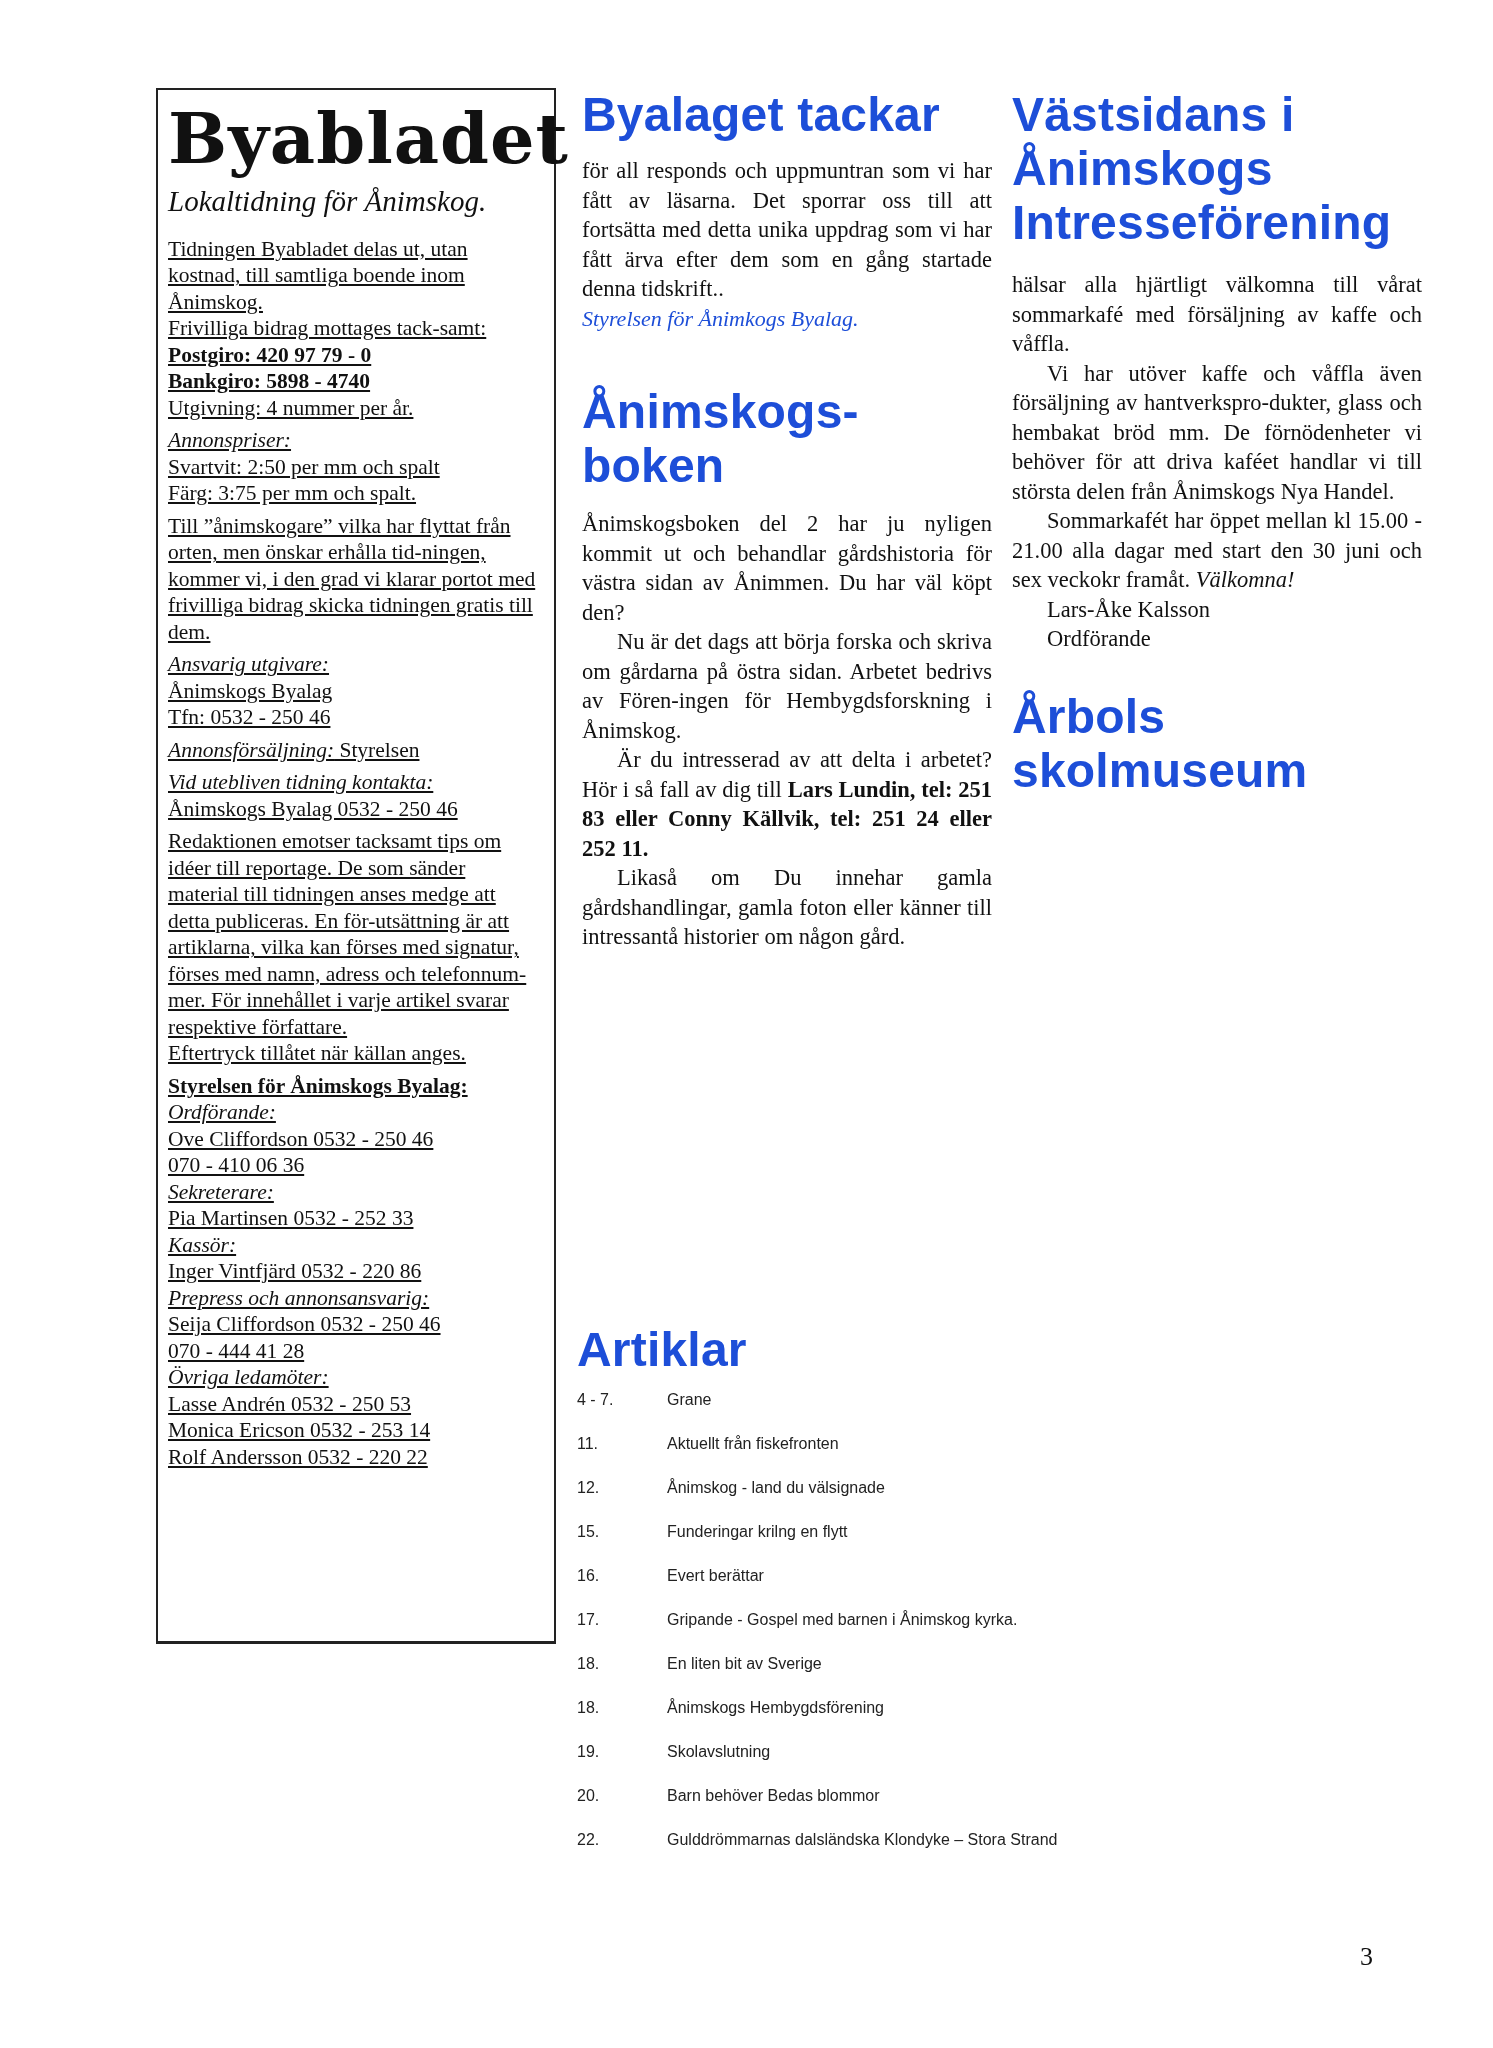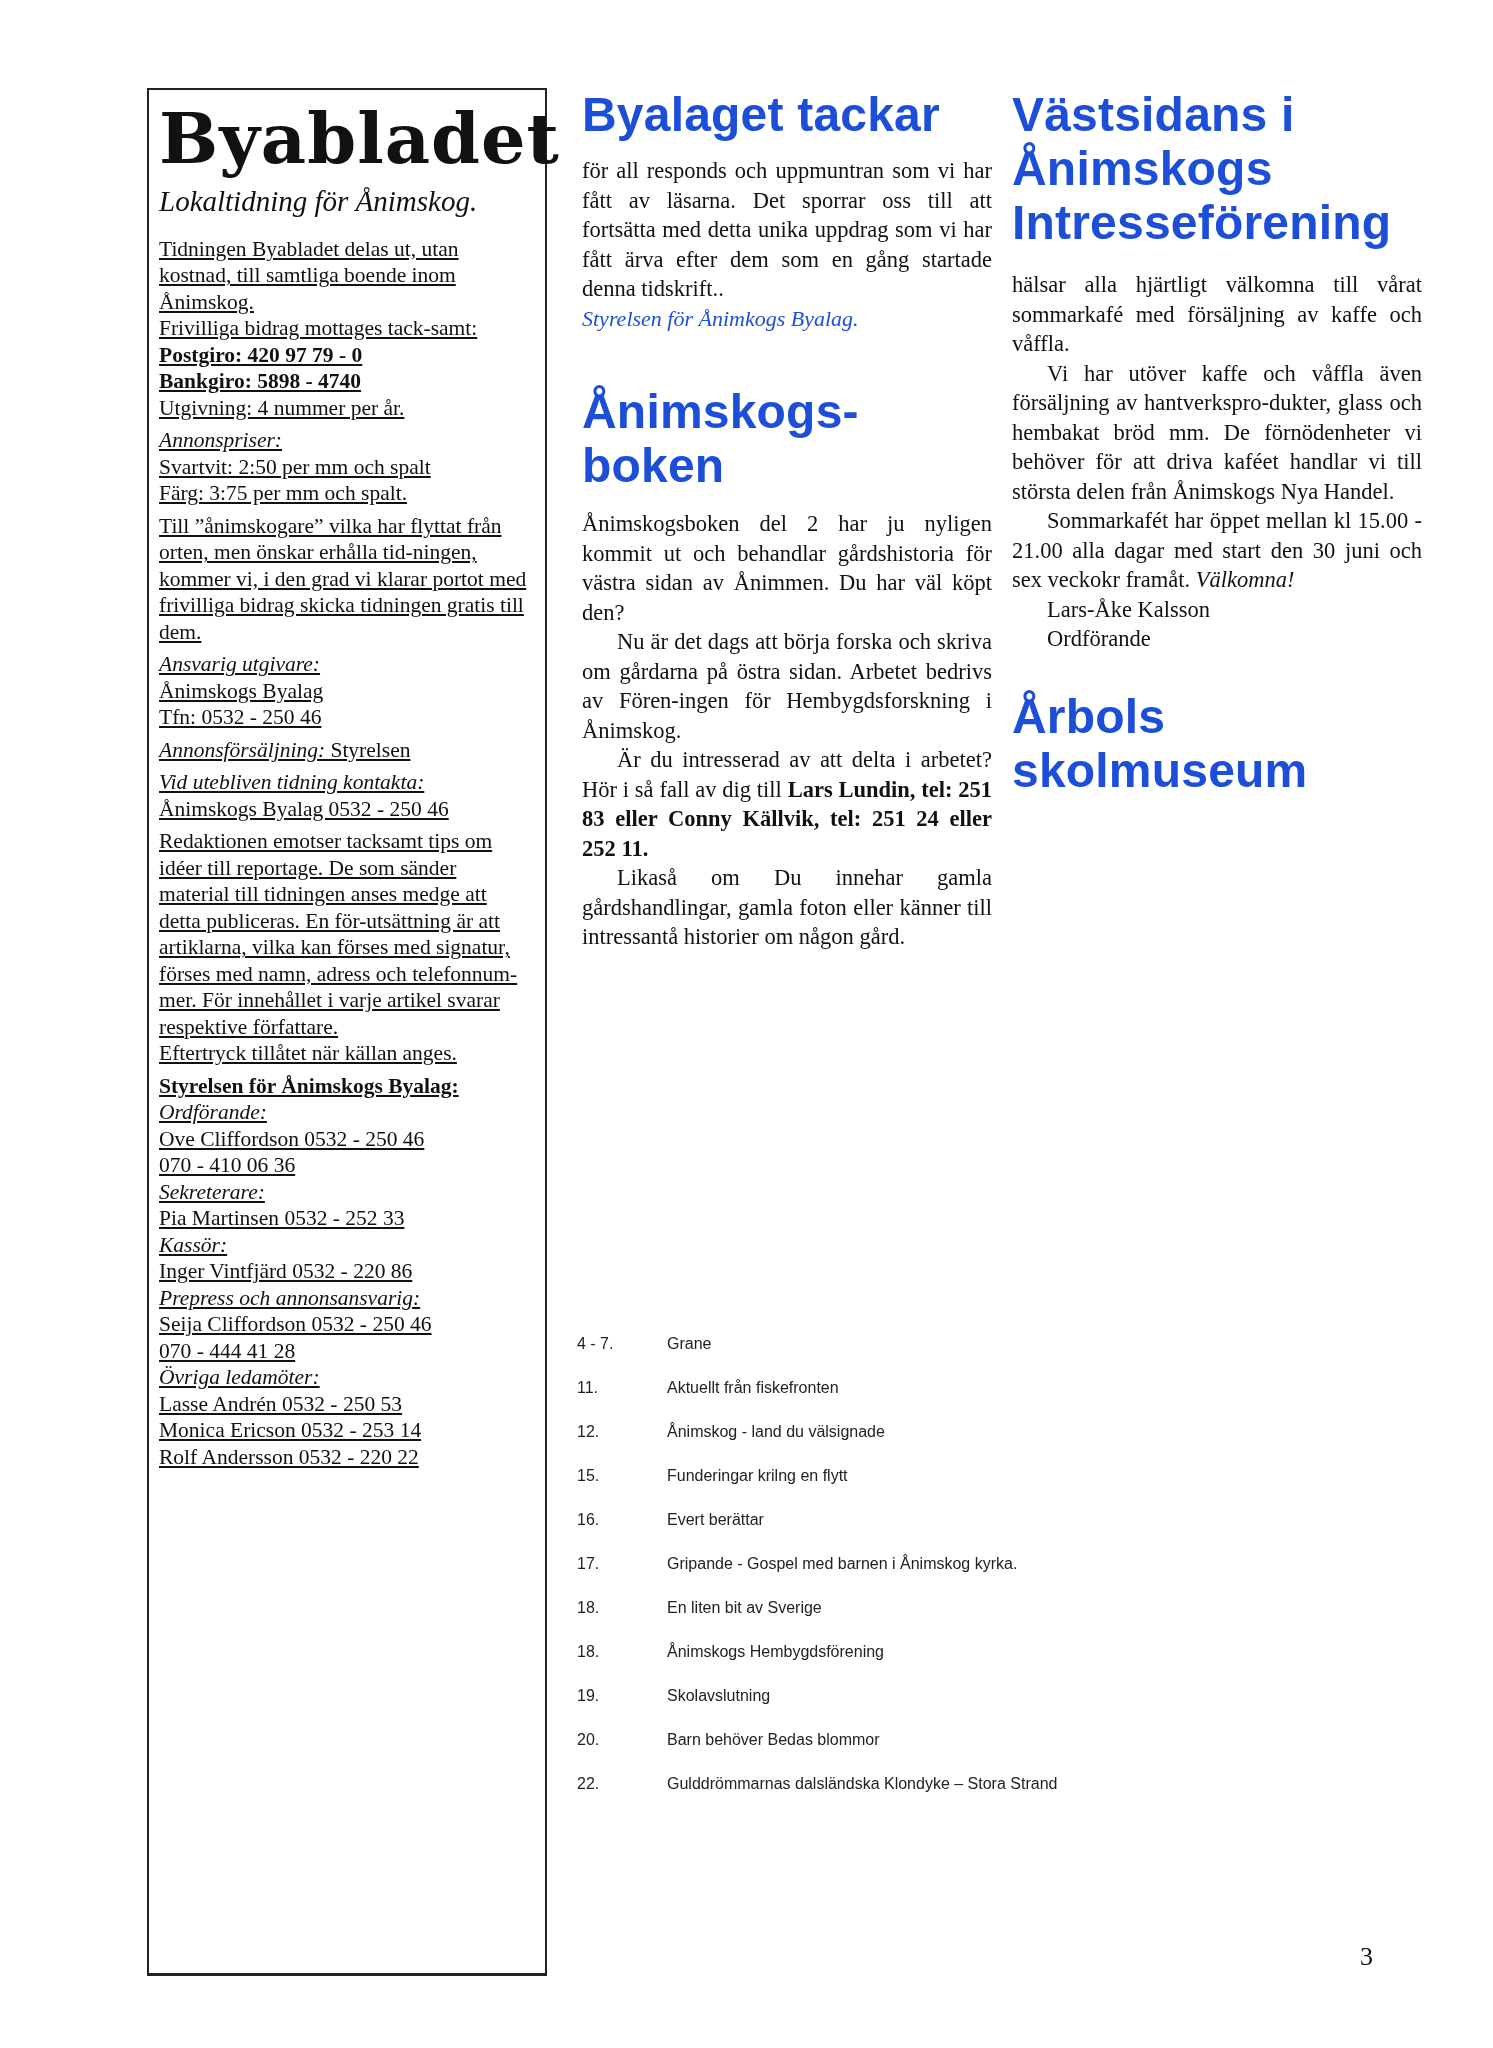--- a/index.html
+++ b/index.html
@@ -4,21 +4,21 @@
 <style>
   html, body { margin: 0; padding: 0; }
   body {
     width: 1493px; height: 2048px; background: #ffffff; position: relative;
     overflow: hidden; color: #111;
     font-family: "Liberation Serif", "DejaVu Serif", serif;
   }
 
   
   #masthead-box {
-    position: absolute; left: 147px; top: 88px; width: 400px; height: 1888px;
+    position: absolute; left: 156px; top: 88px; width: 400px; height: 1556px;
     border: 2px solid #222; border-bottom-width: 3px; box-sizing: border-box;
     padding: 0 14px 8px 10px;
   }
   #paper-title {
     font-family: "DejaVu Serif", serif; font-weight: bold;
     font-size: 70px; letter-spacing: 1px; line-height: 1; margin: 14px 0 0 0;
   }
   #paper-subtitle {
     font-style: italic; font-size: 29px; margin-top: 12px; line-height: 1.1;
   }
@@ -141,20 +141,21 @@
     <p class="indent">Ordförande</p>
   </div>
 
   <h2 class="hd hd-1" style="margin-top:36px;">
     <span>Årbols</span><br>
     <span>skolmuseum</span>
   </h2>
 </div>
 
 <div id="articles">
+  <h2 id="articles-title" class="hd">Artiklar</h2>
   <div id="articles-list">
       <div class="art-row">
         <span class="art-num">4 - 7.</span>
         <span class="art-title">Grane</span>
       </div>
       <div class="art-row">
         <span class="art-num">11.</span>
         <span class="art-title">Aktuellt från fiskefronten</span>
       </div>
       <div class="art-row">

